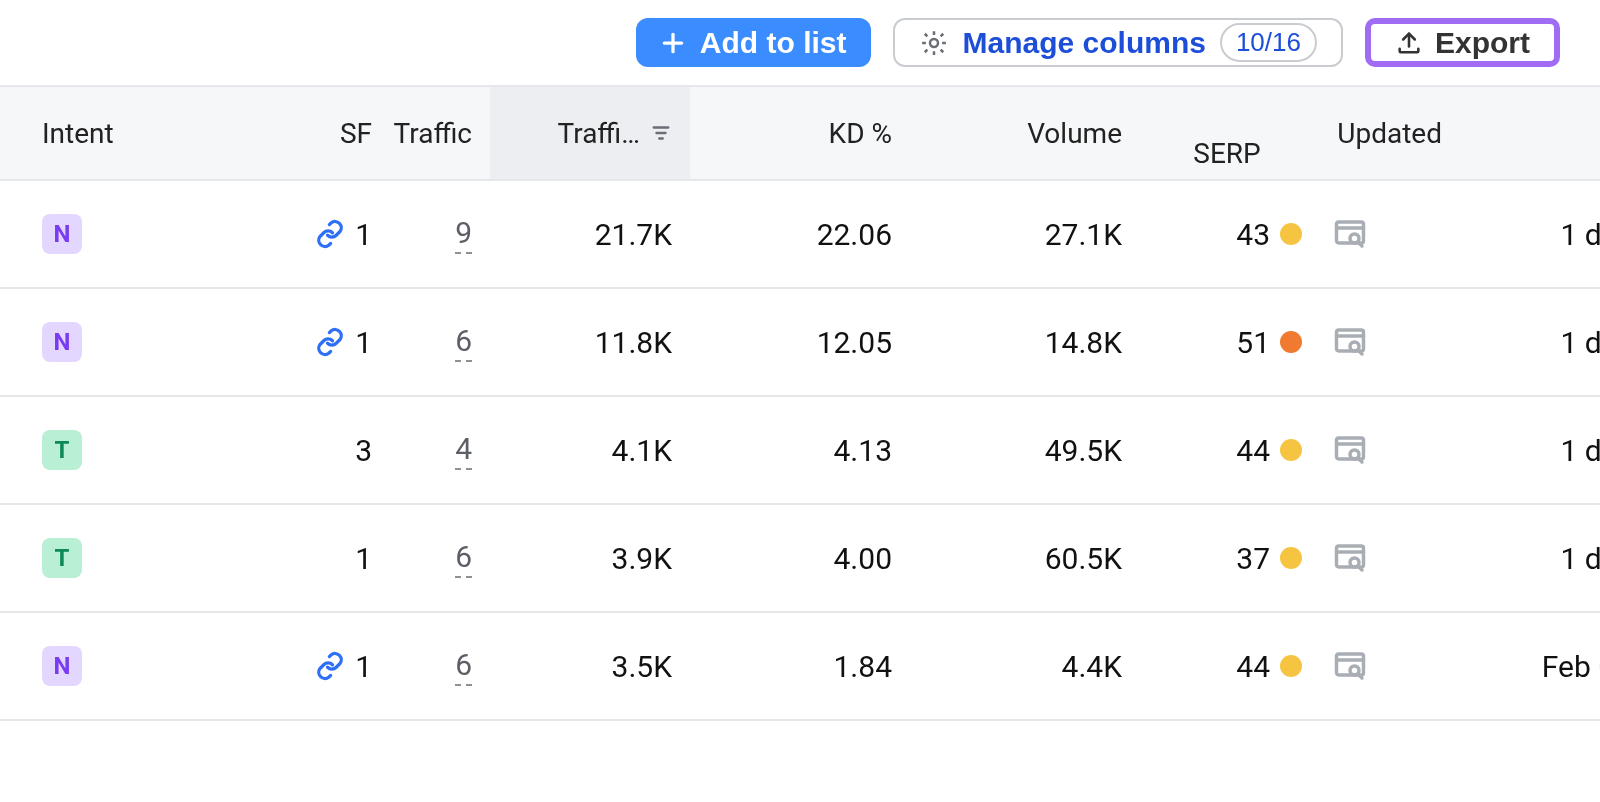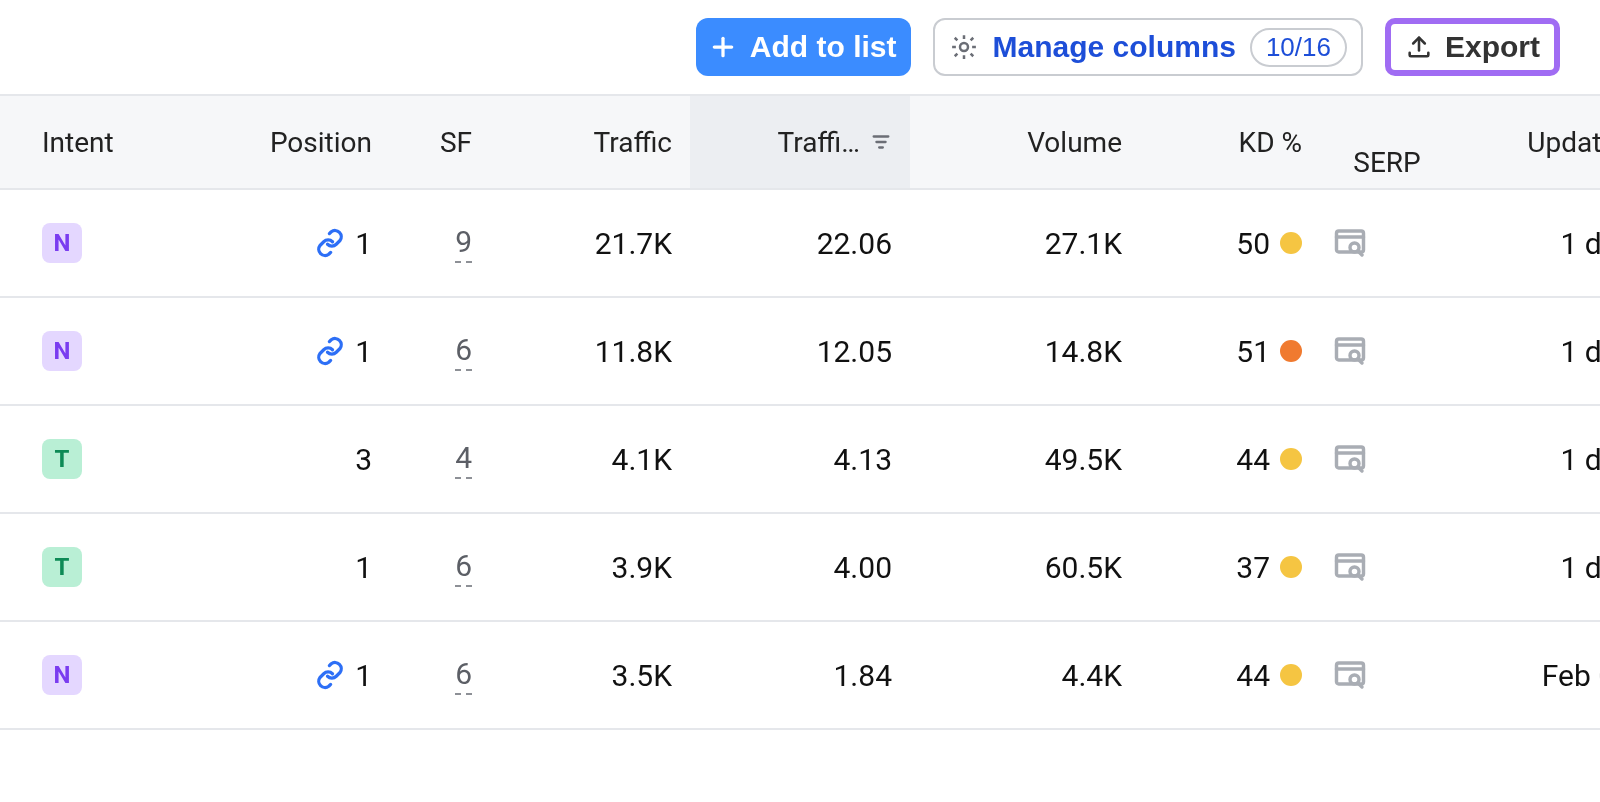--- a/index.html
+++ b/index.html
@@ -13,22 +13,22 @@
 .toolbar {
   display: flex;
   justify-content: flex-end;
   gap: 22px;
   padding: 18px 40px 18px 0;
 }
 .btn {
   display: inline-flex;
   align-items: center;
   gap: 14px;
-  height: 58px;
-  padding: 0 14px;
+  height: 49px;
+  padding: 0 24px;
   border-radius: 12px;
   font-size: 30px;
   font-weight: 600;
   cursor: pointer;
   border: none;
 }
 .btn-primary { background: #3b8cff; color: #fff; }
 .btn-outline { background: #fff; color: #1d4ed8; border: 2px solid #c9ccd1; justify-content: flex-end; }
 .btn-highlight { background: #fff; color: #333; border: 6px solid #a06cf3; border-radius: 10px; gap: 12px; }
 .count-pill {
@@ -105,43 +105,40 @@
     <span>Export</span>
   </button>
 </div>
 
 <div class="table">
   <div class="thead">
     <div class="th th-left">
         <span>Intent</span>
       </div>
     <div class="th">
-        <span>Position</span>
-      </div>
-    <div class="th">
         <span>SF</span>
       </div>
     <div class="th">
         <span>Traffic</span>
       </div>
     <div class="th th-sorted">
       <span>Traffi…</span>
       <span class="icon">
         <svg width="22" height="22" viewBox="0 0 24 24" fill="none" stroke="#6b6e76" stroke-width="2.5" stroke-linecap="round">
             <line x1="4" y1="6" x2="20" y2="6"></line>
             <line x1="7" y1="12" x2="17" y2="12"></line>
             <line x1="10" y1="18" x2="14" y2="18"></line>
           </svg>
       </span>
     </div>
     <div class="th">
+        <span>KD %</span>
+      </div>
+    <div class="th">
         <span>Volume</span>
-      </div>
-    <div class="th">
-        <span>KD %</span>
       </div>
     <div class="th th-serp">
         <span>SERP</span>
       </div>
     <div class="th">
         <span>Updated</span>
       </div>
   </div>
   <div id="tbody">
       <div class="row">
@@ -163,21 +160,21 @@
         <div class="cell">
           <span>21.7K</span>
         </div>
         <div class="cell">
           <span>22.06</span>
         </div>
         <div class="cell">
           <span>27.1K</span>
         </div>
         <div class="cell">
-          <span>50</span>
+          <span>43</span>
           <span class="kd-dot kd-dot-yellow"></span>
         </div>
         <div class="cell cell-serp">
           <span class="icon serp-icon">
             <svg width="36" height="36" viewBox="0 0 24 24" fill="none" stroke="currentColor" stroke-width="2.3" stroke-linecap="round" stroke-linejoin="round">
               <rect x="3" y="4" width="18" height="14" rx="1.5"></rect>
               <line x1="3" y1="8" x2="21" y2="8"></line>
               <circle cx="15" cy="15" r="3"></circle>
               <line x1="17.3" y1="17.3" x2="20" y2="20"></line>
             </svg>

